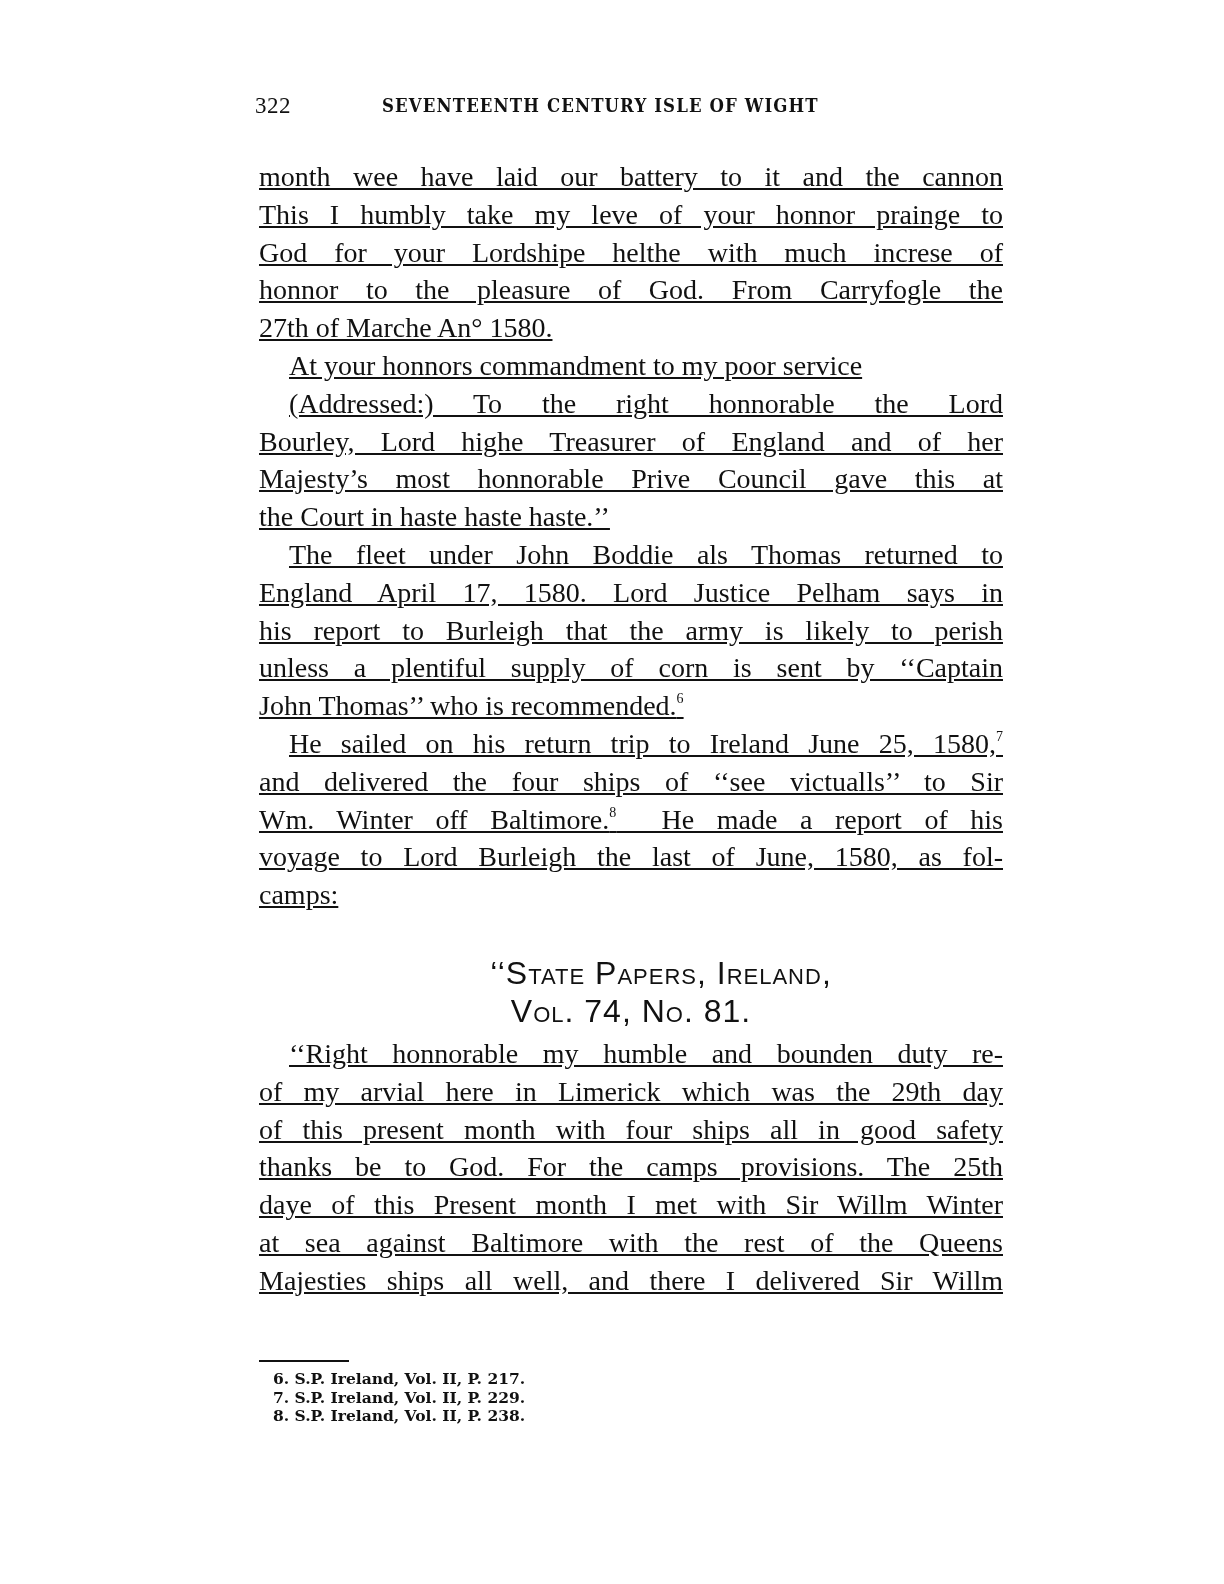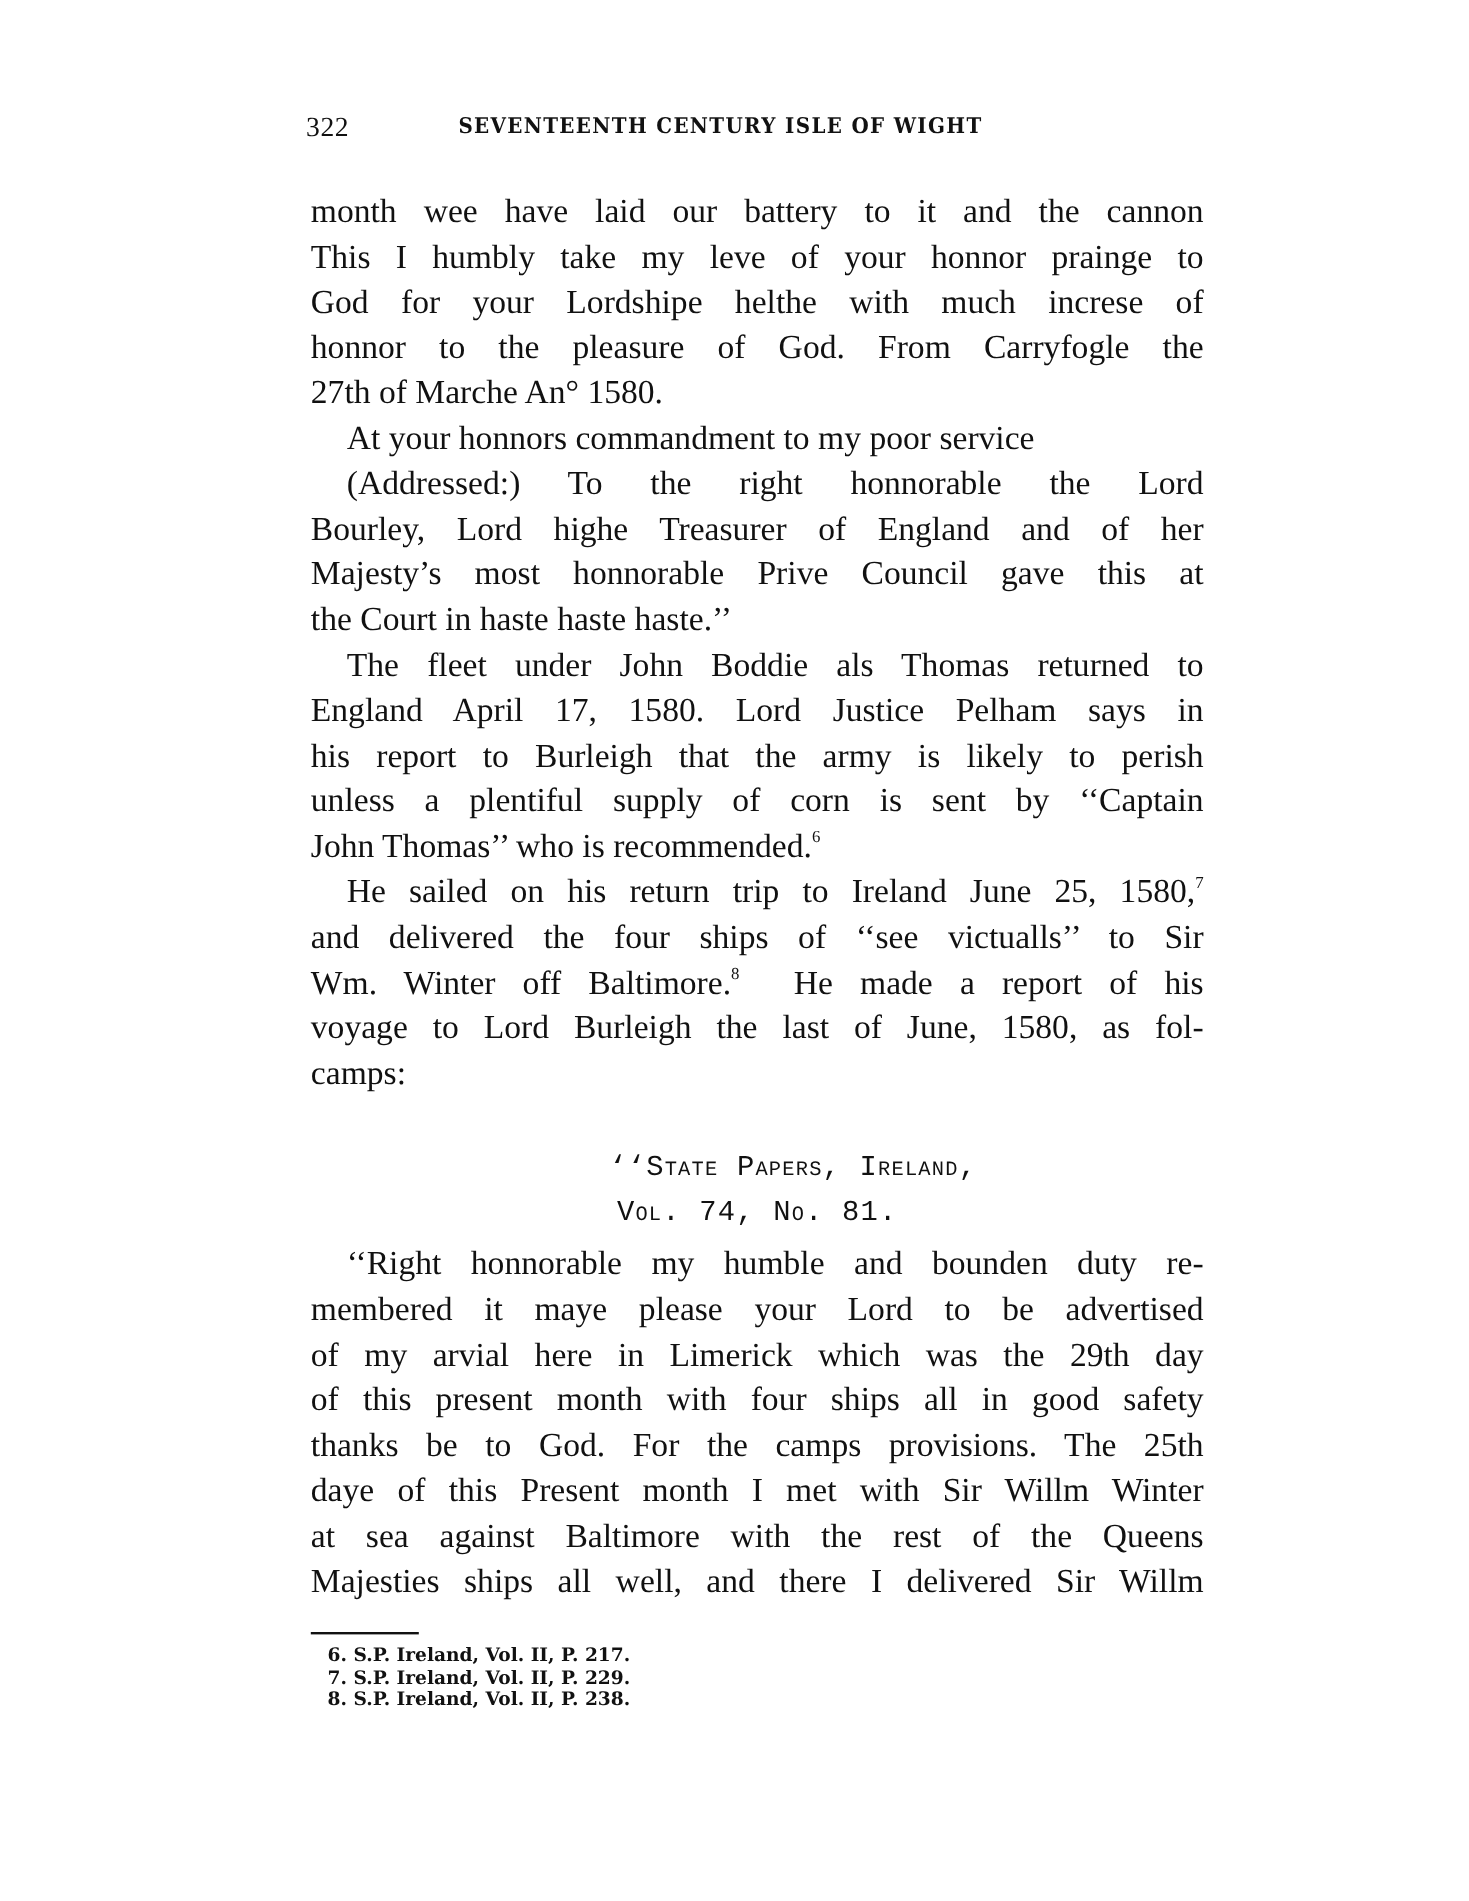--- a/index.html
+++ b/index.html
@@ -54,42 +54,43 @@
       font-family: "Liberation Serif", serif;
       font-size: 28px;
       line-height: 37.8px;
     }
     .line {
       display: block;
       height: 37.8px;
       white-space: nowrap;
       text-align: justify;
       text-align-last: justify;
+      text-decoration: underline;
     }
     .line.last {
       text-align-last: left;
     }
     .line.indent {
       padding-left: 30px;
     }
     sup {
       font-size: 14px;
       line-height: 0;
       vertical-align: 12px;
     }
     .smallcaps {
       font-variant: small-caps;
     }
     .heading-block {
       position: absolute;
       left: 259px;
       width: 744px;
       top: 955px;
-      font-family: Liberation Mono, monospace;
-      font-size: 24px;
+      font-family: Liberation Sans, sans-serif;
+      font-size: 32px;
       line-height: 37.8px;
       text-align: center;
       letter-spacing: 1px;
     }
     .heading-block .h-line {
       display: block;
     }
     .heading-block .h-line.first {
       padding-left: 60px;
     }
@@ -151,21 +152,20 @@
     <span class="line last">camps:</span>
   </div>
 
   <div class="heading-block">
     <span class="h-line first smallcaps">‘‘State Papers, Ireland,</span>
     <span class="h-line smallcaps">Vol. 74, No. 81.</span>
   </div>
 
   <div class="text-block" style="top:1035px;">
     <span class="line indent">‘‘Right honnorable my humble and bounden duty re-</span>
-    <span class="line">membered it maye please your Lord to be advertised</span>
     <span class="line">of my arvial here in Limerick which was the 29th day</span>
     <span class="line">of this present month with four ships all in good safety</span>
     <span class="line">thanks be to God.  For the camps provisions.  The 25th</span>
     <span class="line">daye of this Present month I met with Sir Willm Winter</span>
     <span class="line">at sea against Baltimore with the rest of the Queens</span>
     <span class="line">Majesties ships all well, and there I delivered Sir Willm</span>
   </div>
 
   <div class="rule"></div>
 

